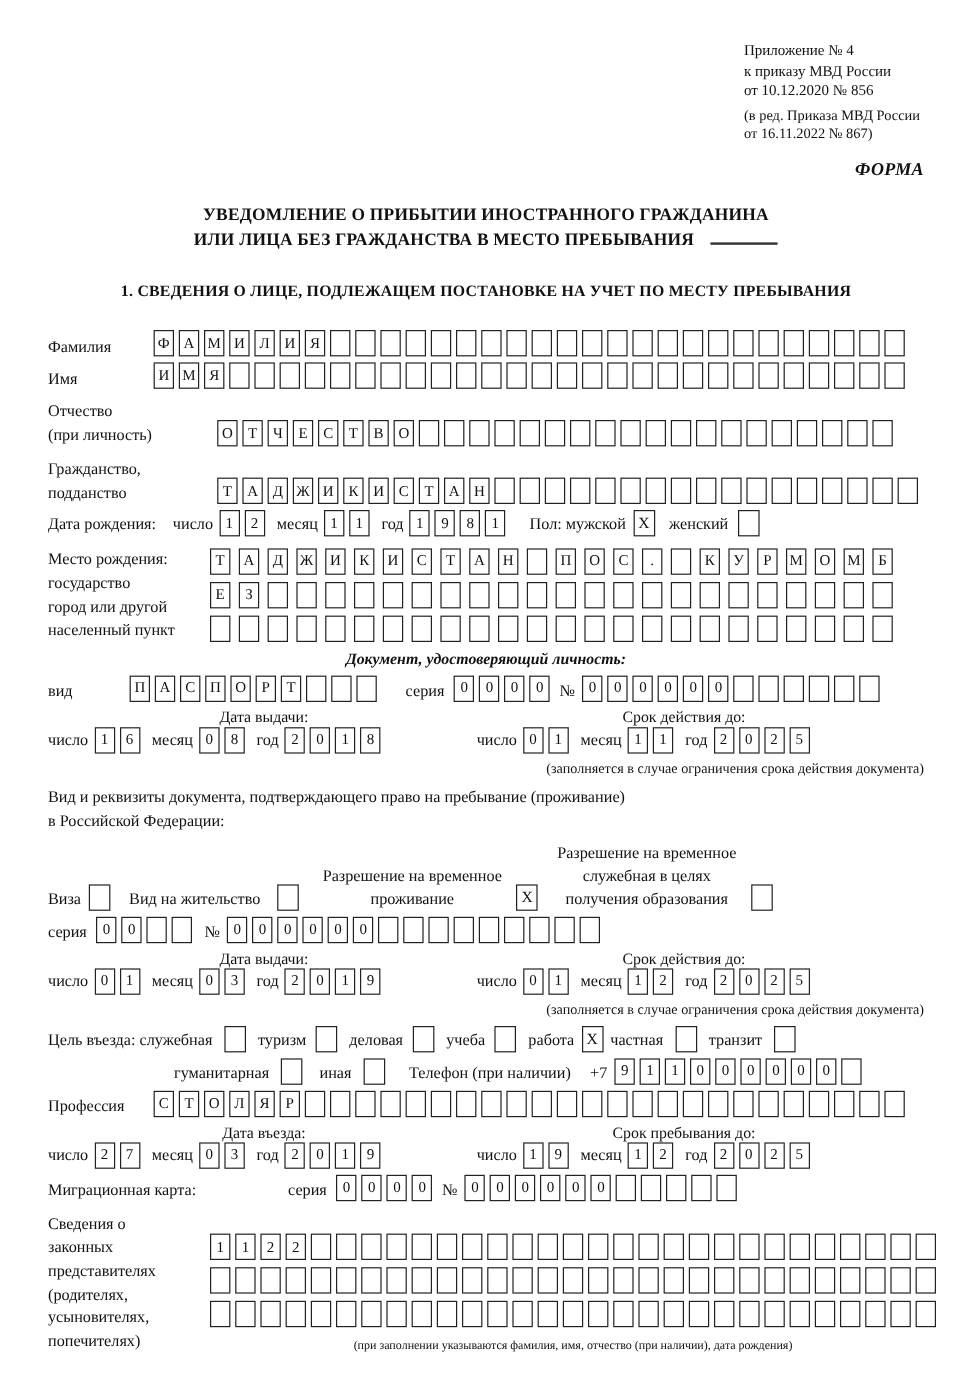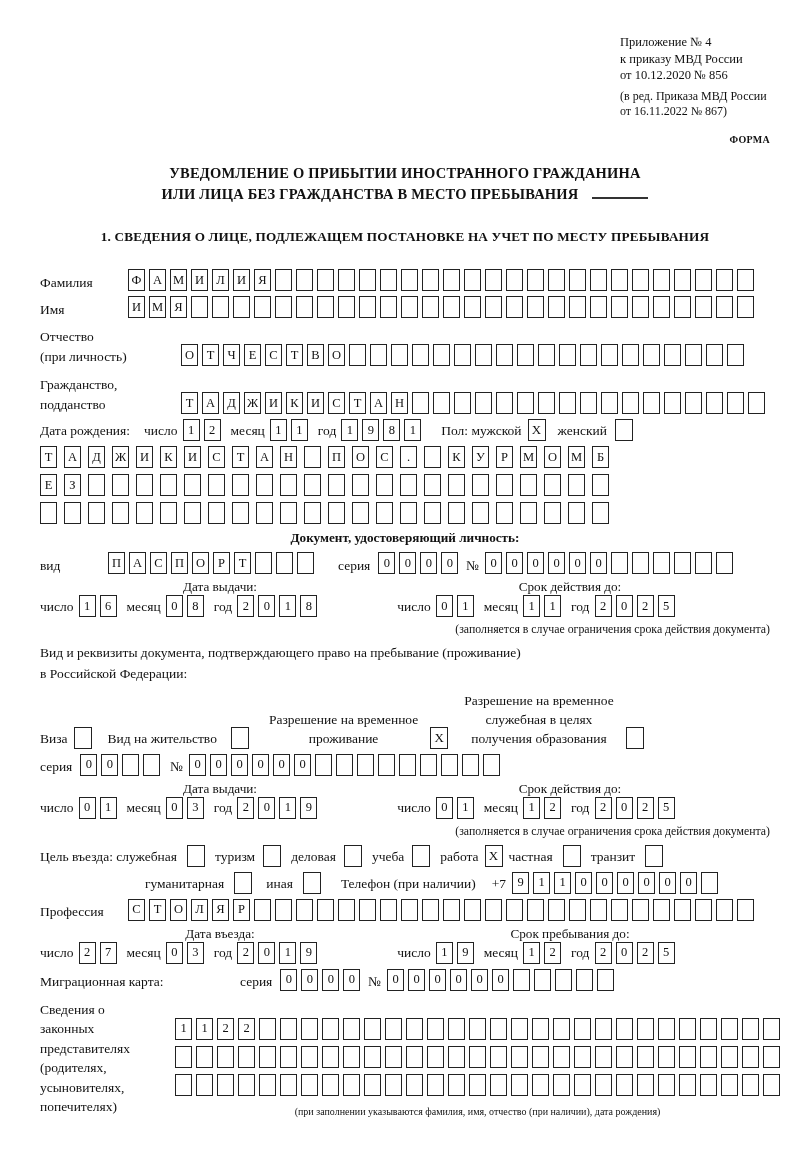--- a/index.html
+++ b/index.html
@@ -1,20 +1,20 @@
 <!DOCTYPE html>
 <html><head>
 <meta charset="utf-8">
 <style>
   html,body{margin:0;padding:0;background:#ffffff;}
   body{width:800px;height:1163px;overflow:hidden;font-family:"Liberation Serif","DejaVu Serif",serif;color:#111;}
   .page{padding:34px 30px 0 40px;box-sizing:border-box;width:800px;}
   .appendix{margin-left:580px;font-size:12.5px;line-height:1.32;}
   .appendix .ed{margin-top:5px;font-size:12px;}
-  .forma{text-align:right;font-weight:bold;font-size:10px;margin-top:14px;letter-spacing:.3px;}
+  .forma{text-align:right;font-weight:bold;font-size:15px;margin-top:14px;letter-spacing:.3px;font-style:italic;}
   .title{text-align:center;font-weight:bold;font-size:14.5px;line-height:1.45;margin-top:18px;letter-spacing:.2px;}
   .blank-line{display:inline-block;width:56px;border-bottom:2px solid #333;height:12px;margin-left:14px;}
   .sect{ text-align:center;font-weight:bold;font-size:13.2px;margin-top:24px;letter-spacing:.2px;}
   .form-body{margin-top:24px;}
   .row{display:flex;align-items:flex-end;margin-bottom:5px;}
   .lbl{font-size:13.5px;line-height:1.3;padding-top:4px;}
   .lbl2{font-size:13.5px;line-height:1.45;padding-top:4px;}
   .w88{width:88px;flex:0 0 88px;}
   .w141{width:141px;flex:0 0 141px;}
   .w135{width:135px;flex:0 0 135px;}
@@ -22,21 +22,21 @@
   .w160{width:160px;flex:0 0 160px;}
   .cells{display:flex;gap:4px;flex-wrap:nowrap;}
   .cells.g7{gap:7px;}
   .cell{width:15px;height:20px;border:1.5px solid #222;flex:0 0 auto;display:flex;align-items:center;justify-content:center;font-size:12.5px;background:#fff;}
   .cb{width:16px;height:20px;border:1.5px solid #222;flex:0 0 auto;display:flex;align-items:center;justify-content:center;font-size:13px;background:#fff;}
   .stack{display:flex;flex-direction:column;gap:6px;}
   .dg{display:flex;align-items:center;}
   .dg .lbl{padding-top:0;}
   .dg .cells{margin-left:5px;}
   .dg .lbl + .cells{margin-right:10px;}
-  .center-bold{text-align:center;font-weight:bold;font-size:13.2px;margin:6px 0 6px 0;}
+  .center-bold{text-align:center;font-weight:bold;font-size:13.2px;margin:6px 0 6px 0;font-style:italic;}
   .subhead-row{display:flex;font-size:13.2px;margin-top:2px;}
   .subhead-row .a{width:360px;text-align:center;}
   .subhead-row .b{width:340px;text-align:center;}
   .note{font-size:11.8px;text-align:right;margin-top:1px;margin-bottom:6px;}
   .plain{font-size:13.5px;line-height:1.5;}
   .chk-lbl{font-size:13.5px;text-align:center;line-height:1.4;padding-top:2px;}
   .ml6{margin-left:6px;} .ml8{margin-left:8px;} .ml10{margin-left:10px;} .ml12{margin-left:12px;}
   .ml14{margin-left:14px;} .ml16{margin-left:16px;} .ml20{margin-left:20px;} .ml24{margin-left:24px;} .ml40{margin-left:40px;} .ml70{margin-left:70px;} .ml105{margin-left:105px;}
   .mt2{margin-top:2px;} .mt6{margin-top:6px;}
   .reps-note{font-size:10px;text-align:center;margin-left:150px;margin-top:4px;}
@@ -233,20 +233,26 @@
             <div class="cell">1</div>
           </div>
         <span class="lbl ml10" style="padding-top:0">Пол: мужской</span>
         <div class="cb ml6">X</div>
         <span class="lbl ml12" style="padding-top:0">женский</span>
         <div class="cb ml8"></div>
       </div>
     </div>
 
     <div class="row mt2">
+      <div class="lbl2 w135">
+        <div>Место рождения:</div>
+        <div>государство</div>
+        <div>город или другой</div>
+        <div>населенный пункт</div>
+      </div>
       <div class="stack">
         <div class="cells g7">
             <div class="cell">Т</div>
             <div class="cell">А</div>
             <div class="cell">Д</div>
             <div class="cell">Ж</div>
             <div class="cell">И</div>
             <div class="cell">К</div>
             <div class="cell">И</div>
             <div class="cell">С</div>

